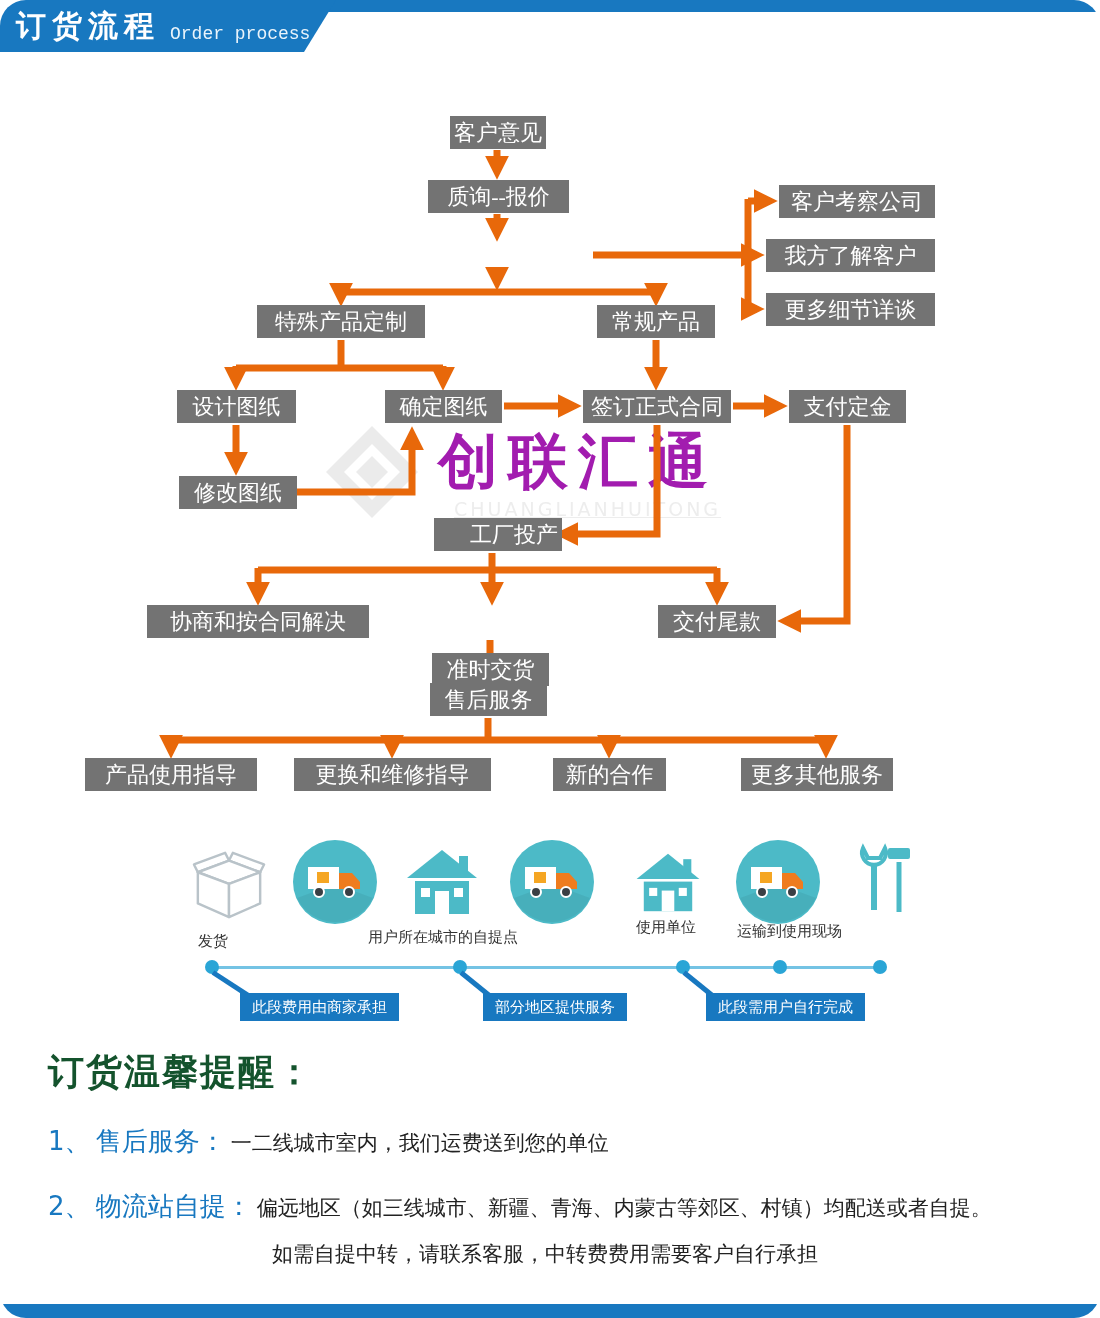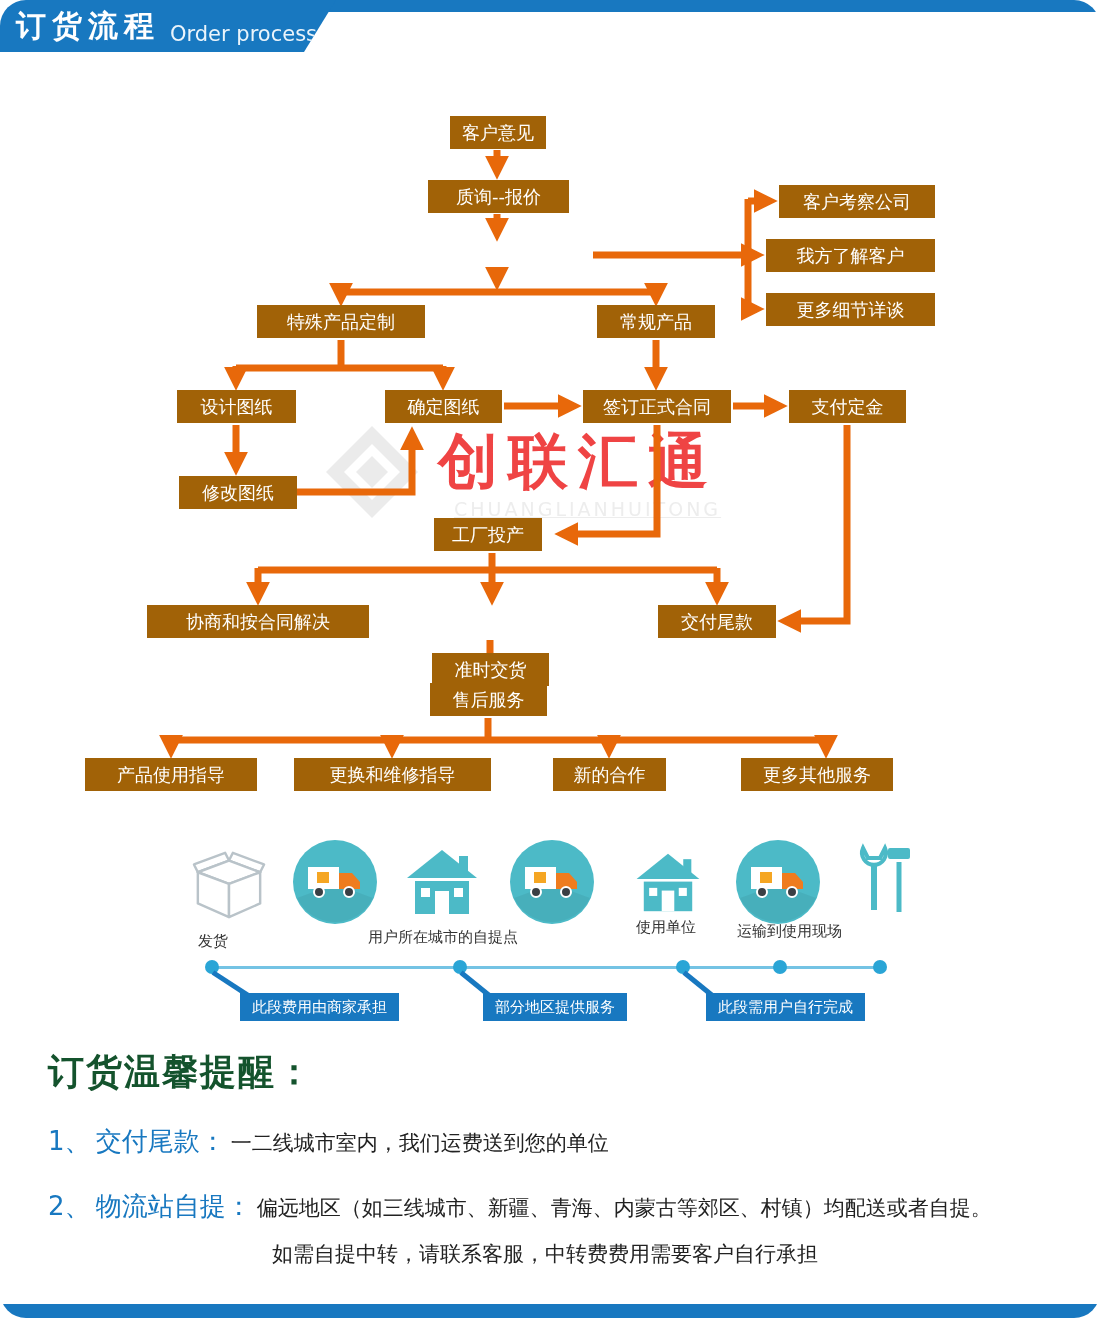--- a/index.html
+++ b/index.html
@@ -6,31 +6,31 @@
   .page{position:relative;width:1100px;height:1318px;background:#ffffff;overflow:hidden;
         font-family:"DejaVu Sans","Liberation Sans",sans-serif;border-radius:26px;}
 
   
   .topstrip{position:absolute;left:258px;top:0;width:842px;height:12px;background:#1878c0;
             clip-path:polygon(16px 0,100% 0,100% 100%,0 100%);}
   .banner{position:absolute;left:0;top:0;width:336px;height:52px;background:#1878c0;
           clip-path:polygon(0 0,336px 0,304px 52px,0 52px);
           display:flex;align-items:center;padding-left:16px;box-sizing:border-box;}
   .banner-title{font-size:30px;color:#fff;font-weight:bold;letter-spacing:6px;}
-  .banner-sub{font-size:21px;color:#eaf4fb;margin:16px 0 0 10px;}
+  .banner-sub{font-size:18px;color:#eaf4fb;margin:16px 0 0 10px;font-family:Liberation Mono, monospace;}
 
   
   .watermark{position:absolute;left:322px;top:420px;width:470px;height:110px;pointer-events:none;}
   .wm-logo{position:absolute;left:0;top:2px;}
-  .wm-name{position:absolute;left:116px;top:2px;font-size:60px;font-weight:bold;color:#ef4444;letter-spacing:10px;white-space:nowrap;}
+  .wm-name{position:absolute;left:116px;top:2px;font-size:60px;font-weight:bold;color:#a21caf;letter-spacing:10px;white-space:nowrap;}
   .wm-sub{position:absolute;left:132px;top:78px;font-size:19px;color:#ededed;letter-spacing:3px;white-space:nowrap;text-decoration:underline;}
 
   
-  .fnode{position:absolute;background:#a16207;color:#fff;height:33px;display:flex;
-         align-items:center;justify-content:center;font-size:18px;white-space:nowrap;}
+  .fnode{position:absolute;background:#737373;color:#fff;height:33px;display:flex;
+         align-items:center;justify-content:center;font-size:22px;white-space:nowrap;font-family:Liberation Serif, serif;}
 
   .arrows{position:absolute;left:0;top:0;}
 
   
   .licon{position:absolute;}
   .llabel{position:absolute;font-size:15px;color:#333;white-space:nowrap;}
   .tl-line{position:absolute;left:212px;top:966px;width:670px;height:3px;background:#74c3e4;}
   .tl-dot{position:absolute;top:960px;width:14px;height:14px;border-radius:50%;background:#2aa5d6;}
   .tl-tail{position:absolute;height:5px;background:#1878c0;transform-origin:left center;}
   .note{position:absolute;top:993px;height:28px;line-height:28px;background:#1878c0;color:#fff;
@@ -116,21 +116,21 @@
   <div class="fnode" style="left:779px;top:185px;width:156px;">客户考察公司</div>
   <div class="fnode" style="left:766px;top:239px;width:169px;">我方了解客户</div>
   <div class="fnode" style="left:766px;top:293px;width:169px;">更多细节详谈</div>
   <div class="fnode" style="left:257px;top:305px;width:168px;">特殊产品定制</div>
   <div class="fnode" style="left:597px;top:305px;width:118px;">常规产品</div>
   <div class="fnode" style="left:177px;top:390px;width:119px;">设计图纸</div>
   <div class="fnode" style="left:385px;top:390px;width:117px;">确定图纸</div>
   <div class="fnode" style="left:583px;top:390px;width:148px;">签订正式合同</div>
   <div class="fnode" style="left:789px;top:390px;width:117px;">支付定金</div>
   <div class="fnode" style="left:179px;top:476px;width:118px;">修改图纸</div>
-  <div class="fnode" style="left:434px;top:518px;width:108px;">工厂投产</div>
+  <div class="fnode" style="left:434px;top:518px;width:96px;padding-left:32px;">工厂投产</div>
   <div class="fnode" style="left:147px;top:605px;width:222px;">协商和按合同解决</div>
   <div class="fnode" style="left:432px;top:605px;width:117px;margin-top:48px;">准时交货</div>
   <div class="fnode" style="left:658px;top:605px;width:118px;">交付尾款</div>
   <div class="fnode" style="left:430px;top:683px;width:117px;">售后服务</div>
   <div class="fnode" style="left:85px;top:758px;width:172px;">产品使用指导</div>
   <div class="fnode" style="left:294px;top:758px;width:197px;text-align:right;">更换和维修指导</div>
   <div class="fnode" style="left:553px;top:758px;width:113px;">新的合作</div>
   <div class="fnode" style="left:741px;top:758px;width:152px;">更多其他服务</div>
 
   <svg class="licon" style="left:192px;top:843px;" width="74" height="78" viewBox="0 0 76 80">
@@ -217,21 +217,21 @@
   <div class="tl-tail" style="left:684px;top:970px;width:44px;transform:rotate(39deg);"></div>
 
   <div class="note" style="left:240px;">此段费用由商家承担</div>
   <div class="note" style="left:483px;">部分地区提供服务</div>
   <div class="note" style="left:706px;">此段需用户自行完成</div>
 
   <div class="rem-title">订货温馨提醒：</div>
 
   <div class="rem-line" style="top:1124px;">
     <span class="rem-no">1、</span>
-    <span class="rem-head">交付尾款：</span>
+    <span class="rem-head">售后服务：</span>
     <span class="rem-text">一二线城市室内，我们运费送到您的单位</span>
   </div>
 
   <div class="rem-line" style="top:1189px;">
     <span class="rem-no">2、</span>
     <span class="rem-head">物流站自提：</span>
     <span class="rem-text">偏远地区（如三线城市、新疆、青海、内蒙古等郊区、村镇）均配送或者自提。</span>
   </div>
 
   <div class="rem-cont">如需自提中转，请联系客服，中转费费用需要客户自行承担</div>

